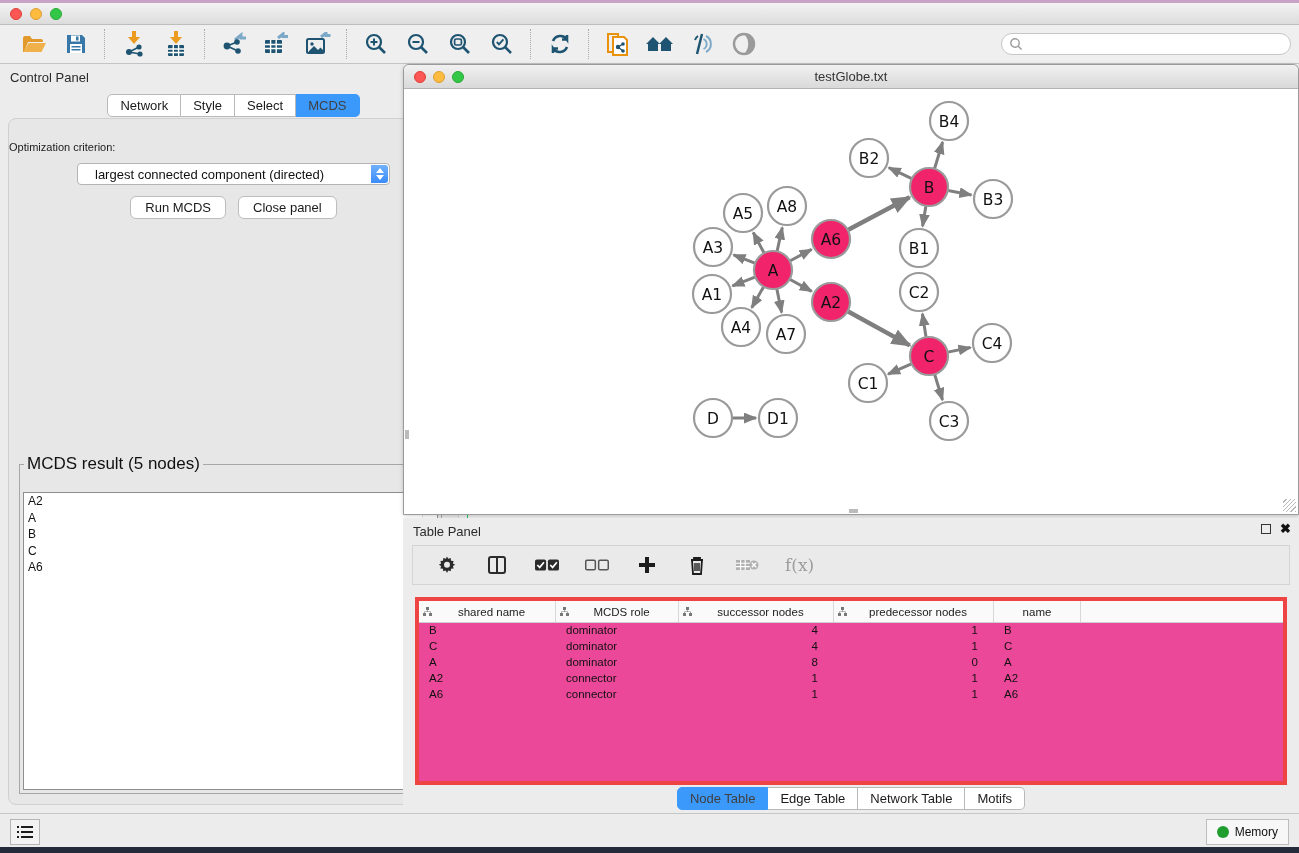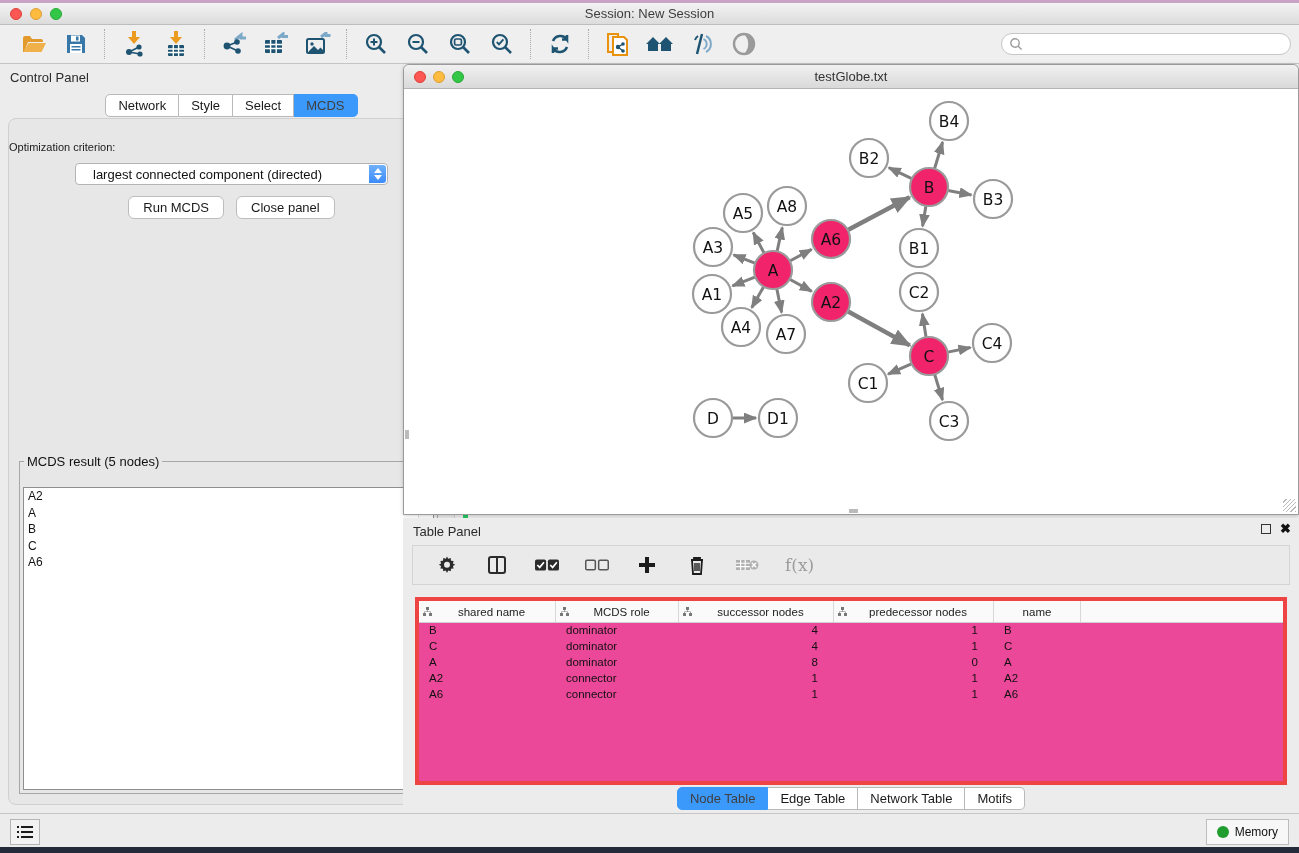--- a/index.html
+++ b/index.html
@@ -20,21 +20,21 @@
                 border-bottom:1px solid #c4c4c4;display:flex;align-items:center;padding:0 8px;box-sizing:border-box;}
   .tb-group{display:flex;align-items:center;gap:10px;padding:0 10px;}
   .tb-sep{width:1px;height:30px;border-left:1px dotted #aaa;margin:0 2px;}
   .tb-btn{width:32px;height:30px;display:flex;align-items:center;justify-content:center;cursor:default;}
   .search-wrap{margin-left:auto;position:relative;}
   .search-input{width:290px;height:22px;border:1px solid #c6c6c6;border-radius:12px;background:#fff;
                 padding:0 8px 0 26px;font-size:12px;outline:none;box-sizing:border-box;}
   .search-glass{position:absolute;left:8px;top:4px;}
   
   .control-panel{position:absolute;left:0;top:64px;width:468px;height:749px;background:#ECECEC;
-                 border-right:5px solid #22c55e;box-sizing:border-box;}
+                 border-right:1px solid #22c55e;box-sizing:border-box;}
   .panel-header{position:relative;height:26px;}
   .panel-title{position:absolute;left:10px;top:6px;font-size:13px;color:#2b2b2b;}
   .win-btns{position:absolute;right:8px;top:6px;display:flex;gap:9px;align-items:center;}
   .float-box{width:10px;height:10px;border:1.5px solid #333;box-sizing:border-box;}
   .close-x{font-size:13px;font-weight:bold;color:#111;line-height:10px;}
   .cp-tabs{display:flex;justify-content:center;margin-top:4px;position:relative;z-index:2;}
   .seg{border:1px solid #b9b9b9;background:#fff;font-size:13px;color:#1a1a1a;
        padding:3px 12px;border-left-width:0;cursor:default;}
   .seg:first-child{border-left-width:1px;border-radius:5px 0 0 5px;}
   .seg:last-child{border-radius:0 5px 5px 0;}
@@ -47,21 +47,21 @@
   .combo-text{position:absolute;left:17px;top:3px;font-size:13px;color:#111;white-space:nowrap;}
   .combo-step{position:absolute;right:1px;top:1px;bottom:1px;width:17px;background:linear-gradient(#6fb1fb,#3b8bfa);
               border-radius:0 3px 3px 0;display:flex;flex-direction:column;align-items:center;justify-content:center;gap:2px;}
   .tri-up{width:0;height:0;border-left:4px solid transparent;border-right:4px solid transparent;border-bottom:5px solid #fff;}
   .tri-dn{width:0;height:0;border-left:4px solid transparent;border-right:4px solid transparent;border-top:5px solid #fff;}
   .cp-buttons{display:flex;justify-content:center;gap:12px;margin-top:11px;}
   .mac-btn{background:#fff;border:1px solid #bdbdbd;border-radius:6px;font-size:13px;color:#1a1a1a;
            padding:3px 14px;cursor:default;}
   .result-box{position:absolute;left:10px;right:16px;bottom:10px;height:340px;
               border:1px solid #a7a7a7;margin:0;padding:2px;box-sizing:border-box;}
-  .result-box legend{font-size:13px;padding:0 3px;margin-left:2px;color:#111;}
+  .result-box legend{font-size:17px;padding:0 3px;margin-left:2px;color:#111;}
   .result-list{position:absolute;left:3px;right:3px;top:18px;bottom:3px;background:#fff;
                border:1px solid #8e8e8e;overflow:hidden;}
   .result-scroll{position:absolute;right:0;top:0;bottom:0;width:14px;background:#fbfbfb;border-left:1px solid #e0e0e0;}
   .result-item{font-size:12px;padding:1px 0 1px 4px;line-height:14.5px;color:#111;}
   
   .net-window{position:absolute;left:403px;top:64px;width:896px;height:451px;background:#fff;
               border:1px solid #9a9a9a;border-radius:6px 6px 0 0;box-sizing:border-box;
               box-shadow:0 1px 4px rgba(0,0,0,.18);}
   .net-titlebar{position:relative;height:23px;background:linear-gradient(#f1f1f1,#d9d9d9);
                 border-bottom:1px solid #b3b3b3;border-radius:6px 6px 0 0;}
@@ -104,21 +104,20 @@
 
 <div class="screen">
   <div class="desktop-top"></div>
 
   <div class="titlebar">
     <div class="lights">
       <div class="light red"></div>
       <div class="light yellow"></div>
       <div class="light green"></div>
     </div>
-    <div class="title">Session: New Session</div>
   </div>
 
   <div class="main-toolbar">
     <div class="tb-group">
       <div class="tb-btn">
         <svg width="26" height="22" viewBox="0 0 26 22">
             <path d="M2 19 L2 5 Q2 3 4 3 L9 3 L11 6 L20 6 Q22 6 22 8 L22 9 L7 9 L3 19 Z" fill="#e39a2d"></path>
             <path d="M7.5 10 L25 10 L20.5 19 L2.5 19 Z" fill="#f0b04a"></path>
           </svg>
       </div>

